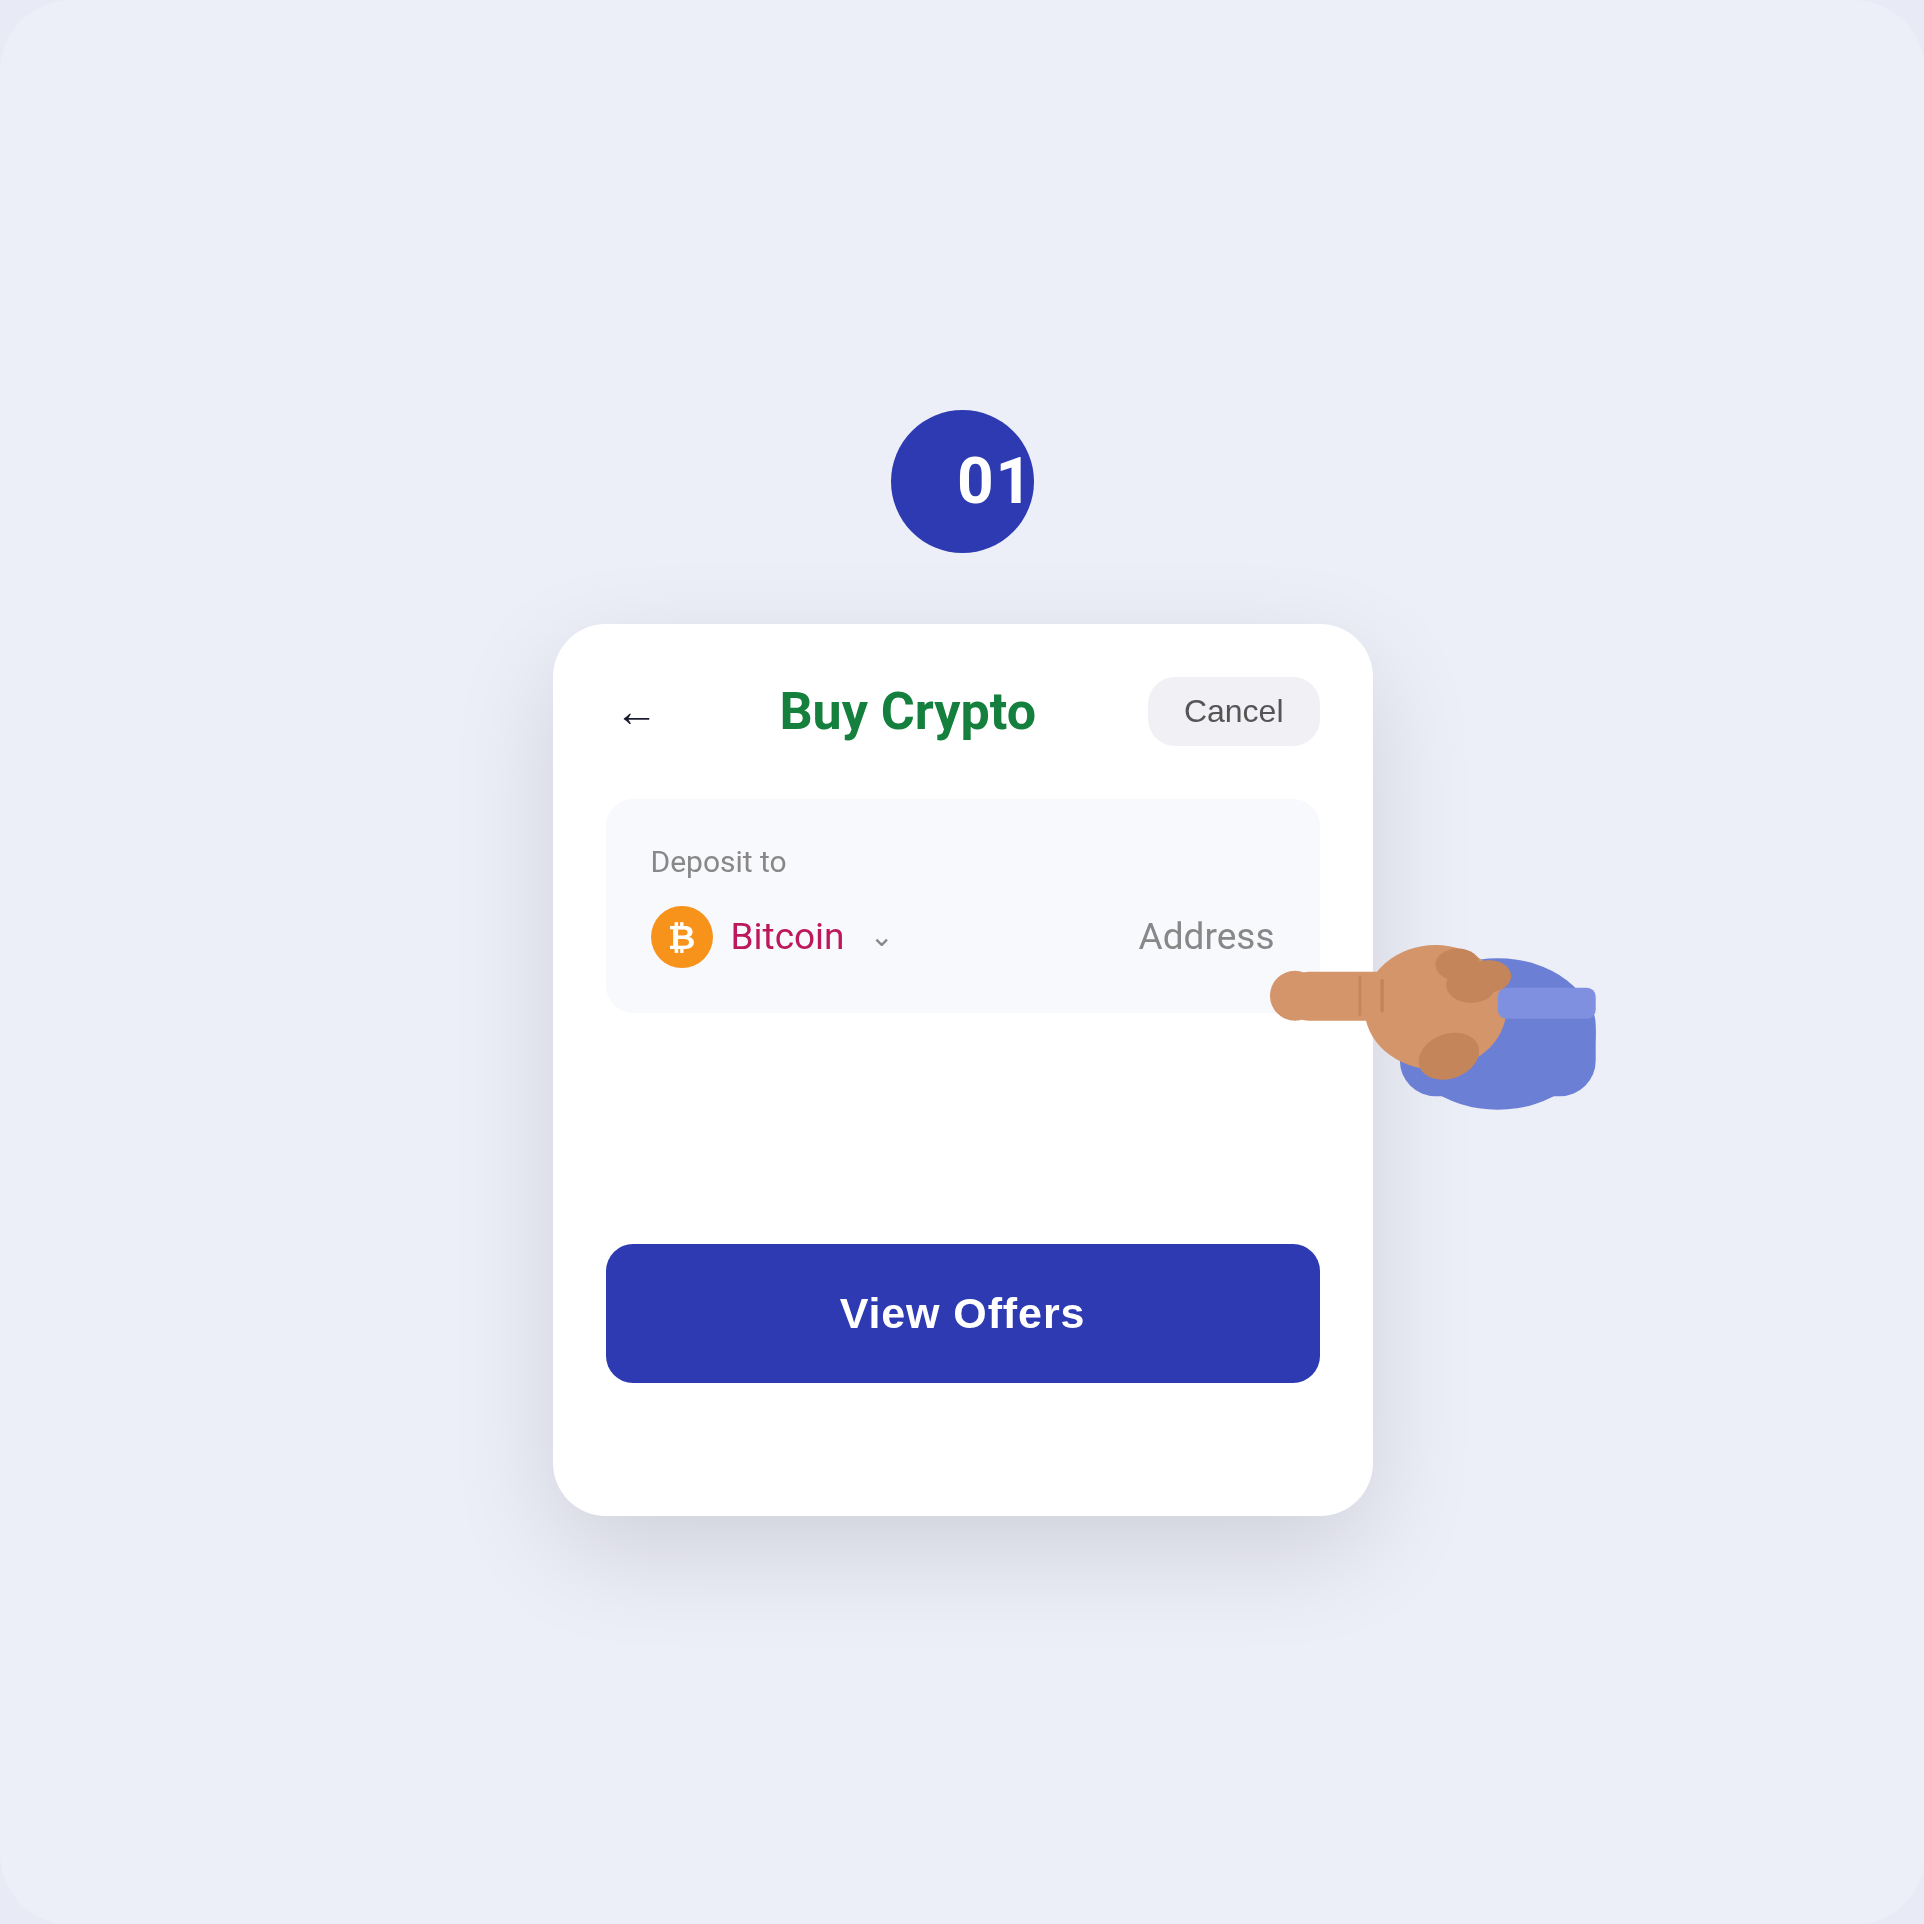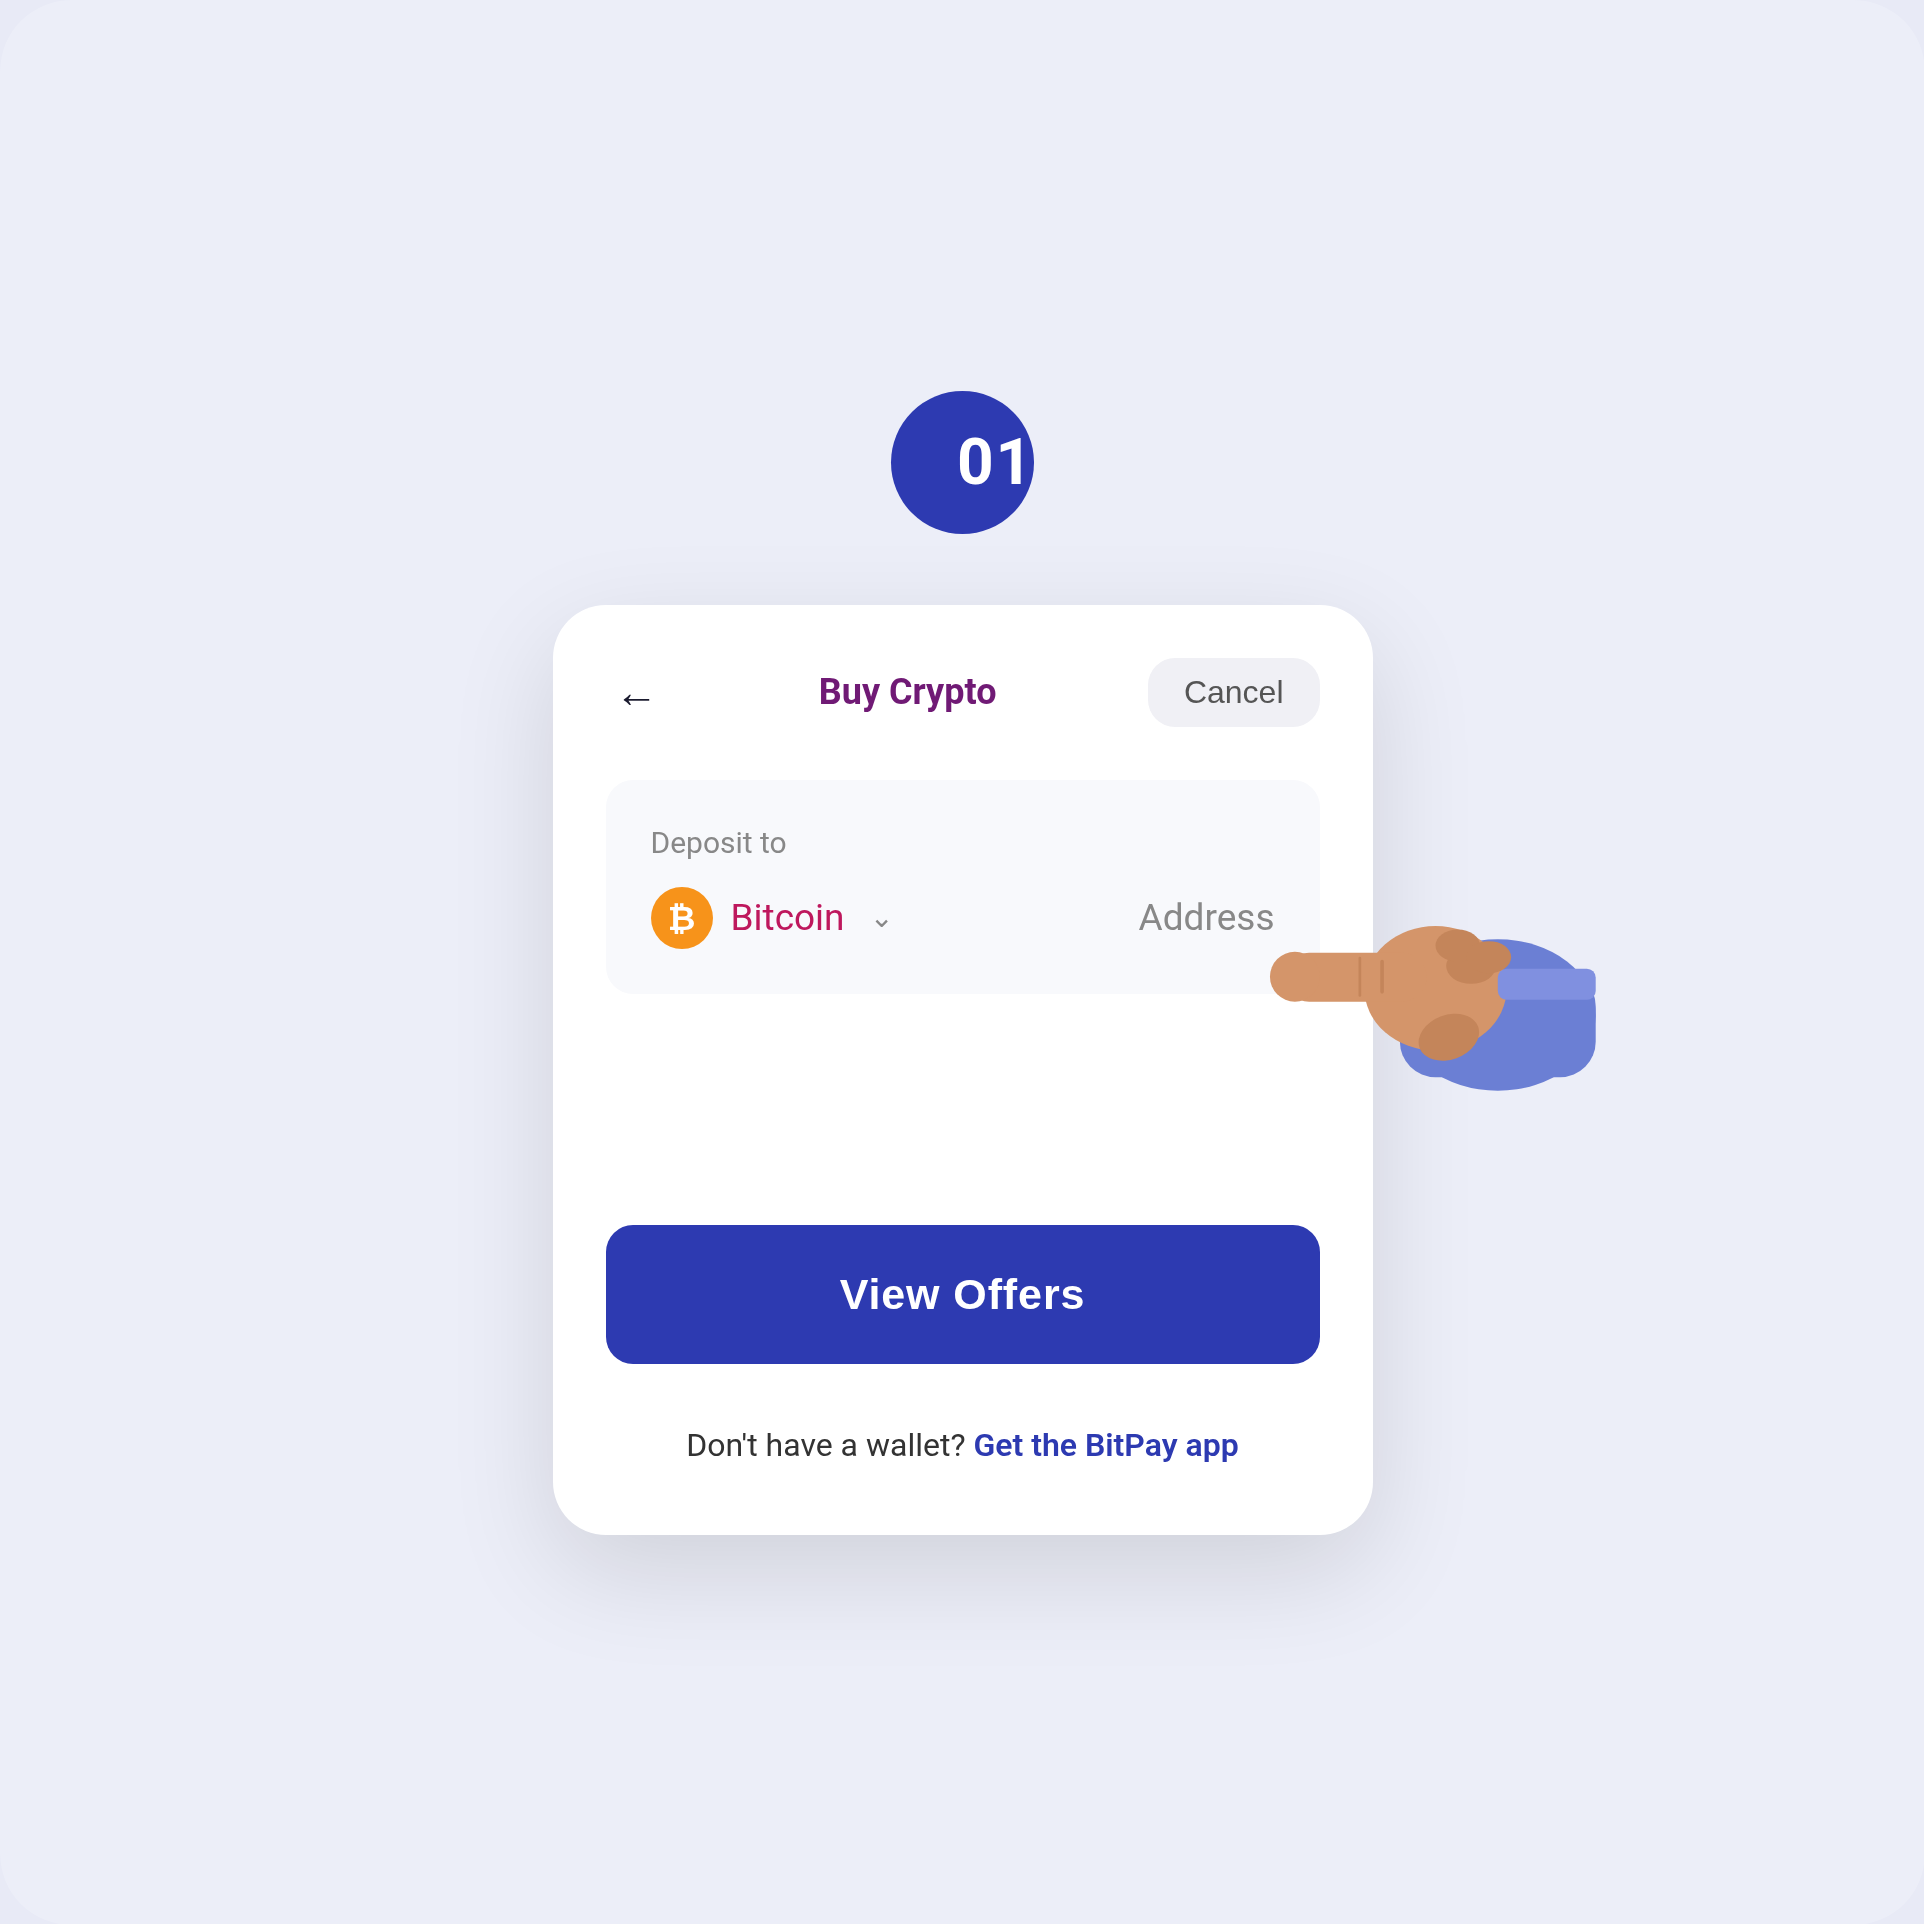--- a/index.html
+++ b/index.html
@@ -84,23 +84,23 @@
       cursor: pointer;
     }
 
     .back-arrow {
       font-size: 43px;
       color: #1a1a2e;
       line-height: 1;
     }
 
     .screen-title {
-      font-size: 36px;
+      font-size: 52px;
       font-weight: 700;
-      color: #701a75;
+      color: #15803d;
       text-align: right;
     }
 
     .cancel-btn {
       background: #f0f0f5;
       border: none;
       border-radius: 27px;
       padding: 16px 36px;
       font-size: 32px;
       color: #555;
@@ -281,25 +281,20 @@
         </div>
       </div>
 
       
       <div class="content-spacer"></div>
 
       
       <button class="view-offers-btn">View Offers</button>
 
       
-      <div class="bottom-text">
-        <span>Don't have a wallet?</span>
-        <span> </span>
-        <a class="bottom-link">Get the BitPay app</a>
-      </div>
 
     </div>
 
     <div class="pointing-hand">
       <svg class="hand-svg" viewBox="0 0 380 300" xmlns="http://www.w3.org/2000/svg">
 
         <ellipse cx="260" cy="200" rx="110" ry="85" fill="#6b7fd4"></ellipse>
         <rect x="150" y="150" width="220" height="120" rx="40" fill="#6b7fd4"></rect>
 
         <ellipse cx="190" cy="170" rx="80" ry="70" fill="#d4956a"></ellipse>

